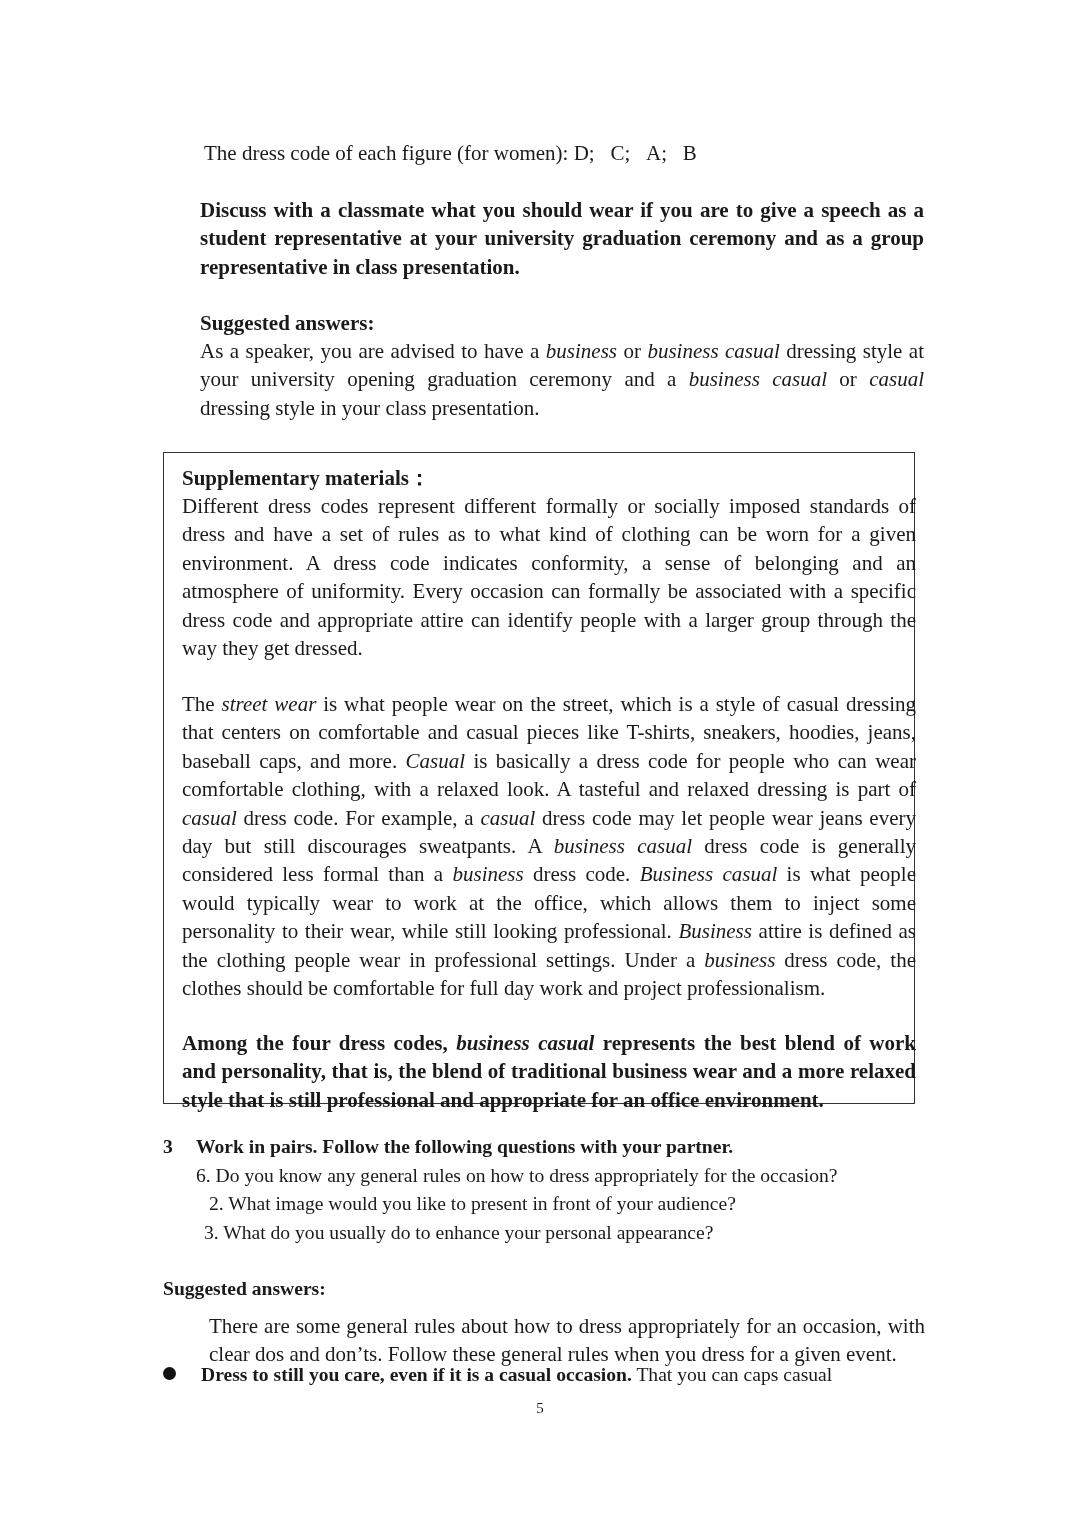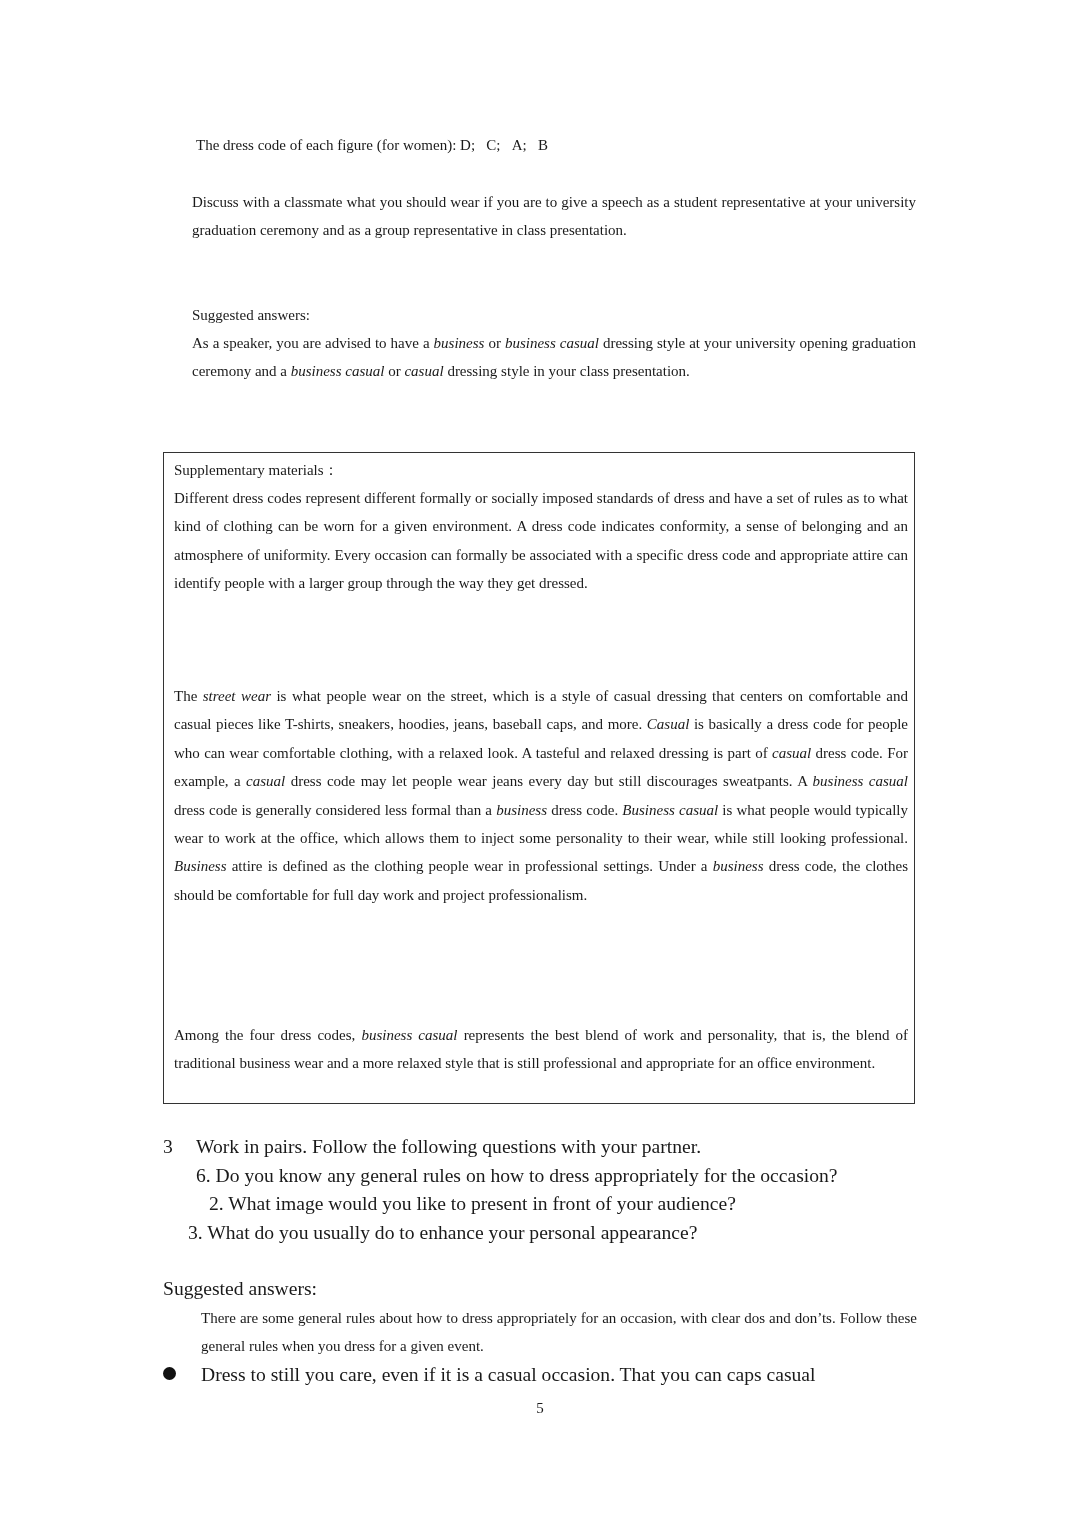--- a/index.html
+++ b/index.html
@@ -1,20 +1,20 @@
 <!DOCTYPE html>
 <html><head>
 <meta charset="utf-8">
 <style>
   html, body { margin: 0; padding: 0; background: #ffffff; }
   body { width: 1080px; height: 1528px; position: relative; overflow: hidden;
          font-family: "Liberation Serif", "DejaVu Serif", serif; color: #1a1a1a; }
   .abs { position: absolute; }
-  .p { font-size: 15px; line-height: 28.4px; text-align: justify; margin: 0; }
-  .b { font-weight: normal; }
+  .p { font-size: 21px; line-height: 28.4px; text-align: justify; margin: 8px; }
+  .b { font-weight: bold; }
   .i { font-style: italic; }
   .last { text-align-last: left; }
   .box { position: absolute; left: 163px; top: 452px; width: 752px; height: 652px;
          border: 1.5px solid #333; box-sizing: border-box; padding-left: 30px; }
   .box .p { position: absolute; left: 10px; width: 734px; }
   .q { font-size: 19.6px; line-height: 28.4px; }
   .bullet { position: absolute; left: 163px; top: 1367px; width: 13px; height: 13px; border-radius: 50%; background: #111; }
   .pagenum { position: absolute; left: 0; width: 1080px; text-align: center; top: 1400px; font-size: 15px; }
 </style>
 </head>
@@ -27,28 +27,28 @@
   <p class="abs p b last" style="left:192px; top:188px; width:724px;">Discuss with a classmate what you should wear if you are to give a speech as a student representative at your university graduation ceremony and as a group representative in class presentation.</p>
 
   <p class="abs p b" style="left:192px; top:301px; width:724px;">Suggested answers:</p>
 
   <p class="abs p last" style="left:192px; top:329px; width:724px;"><span>As a speaker, you are advised to have a </span><span class="i">business</span><span> or </span><span class="i">business casual</span><span> dressing style at your university opening graduation ceremony and a </span><span class="i">business casual</span><span> or </span><span class="i">casual</span><span> dressing style in your class presentation.</span></p>
 
   <div class="box">
     <p class="p b" style="top:3px;">Supplementary materials：</p>
     <p class="p last" style="top:31px;">Different dress codes represent different formally or socially imposed standards of dress and have a set of rules as to what kind of clothing can be worn for a given environment. A dress code indicates conformity, a sense of belonging and an atmosphere of uniformity. Every occasion can formally be associated with a specific dress code and appropriate attire can identify people with a larger group through the way they get dressed.</p>
     <p class="p last" style="top:229px;"><span>The </span><span class="i">street wear</span><span> is what people wear on the street, which is a style of casual dressing that centers on comfortable and casual pieces like T-shirts, sneakers, hoodies, jeans, baseball caps, and more. </span><span class="i">Casual</span><span> is basically a dress code for people who can wear comfortable clothing, with a relaxed look. A tasteful and relaxed dressing is part of </span><span class="i">casual</span><span> dress code. For example, a </span><span class="i">casual</span><span> dress code may let people wear jeans every day but still discourages sweatpants. A </span><span class="i">business casual</span><span> dress code is generally considered less formal than a </span><span class="i">business</span><span> dress code. </span><span class="i">Business casual</span><span> is what people would typically wear to work at the office, which allows them to inject some personality to their wear, while still looking professional. </span><span class="i">Business</span><span> attire is defined as the clothing people wear in professional settings. Under a </span><span class="i">business</span><span> dress code, the clothes should be comfortable for full day work and project professionalism.</span></p>
-    <p class="p last" style="top:568px;"><span>Among the four dress codes, </span><span class="i">business casual</span><span> represents the best blend of work and personality, that is, the blend of traditional business wear and a more relaxed style that is still professional and appropriate for an office environment.</span></p>
+    <p class="p last" style="top:568px;font-weight:bold;"><span>Among the four dress codes, </span><span class="i">business casual</span><span> represents the best blend of work and personality, that is, the blend of traditional business wear and a more relaxed style that is still professional and appropriate for an office environment.</span></p>
   </div>
 
   <div class="abs q b" style="left:163px; top:1133px;">3</div>
   <div class="abs q b" style="left:196px; top:1133px; width:720px;">Work in pairs. Follow the following questions with your partner.</div>
   <div class="abs q" style="left:196px; top:1162px;">6. Do you know any general rules on how to dress appropriately for the occasion?</div>
   <div class="abs q" style="left:196px; top:1190px;margin-left:13px;">2. What image would you like to present in front of your audience?</div>
-  <div class="abs q" style="left:188px; top:1219px;">3. What do you usually do to enhance your personal appearance?</div>
+  <div class="abs q" style="left:204px; top:1219px;">3. What do you usually do to enhance your personal appearance?</div>
 
   <div class="abs q b" style="left:163px; top:1275px;">Suggested answers:</div>
   <p class="abs p last" style="left:201px; top:1304px; width:716px;">There are some general rules about how to dress appropriately for an occasion, with clear dos and don’ts. Follow these general rules when you dress for a given event.</p>
 
   <div class="bullet"></div>
   <div class="abs q" style="left:201px; top:1361px; width:716px;"><span class="b">Dress to still you care, even if it is a casual occasion.</span><span> That you can caps casual</span></div>
 
   <div class="pagenum">5</div>
 </div>
 

